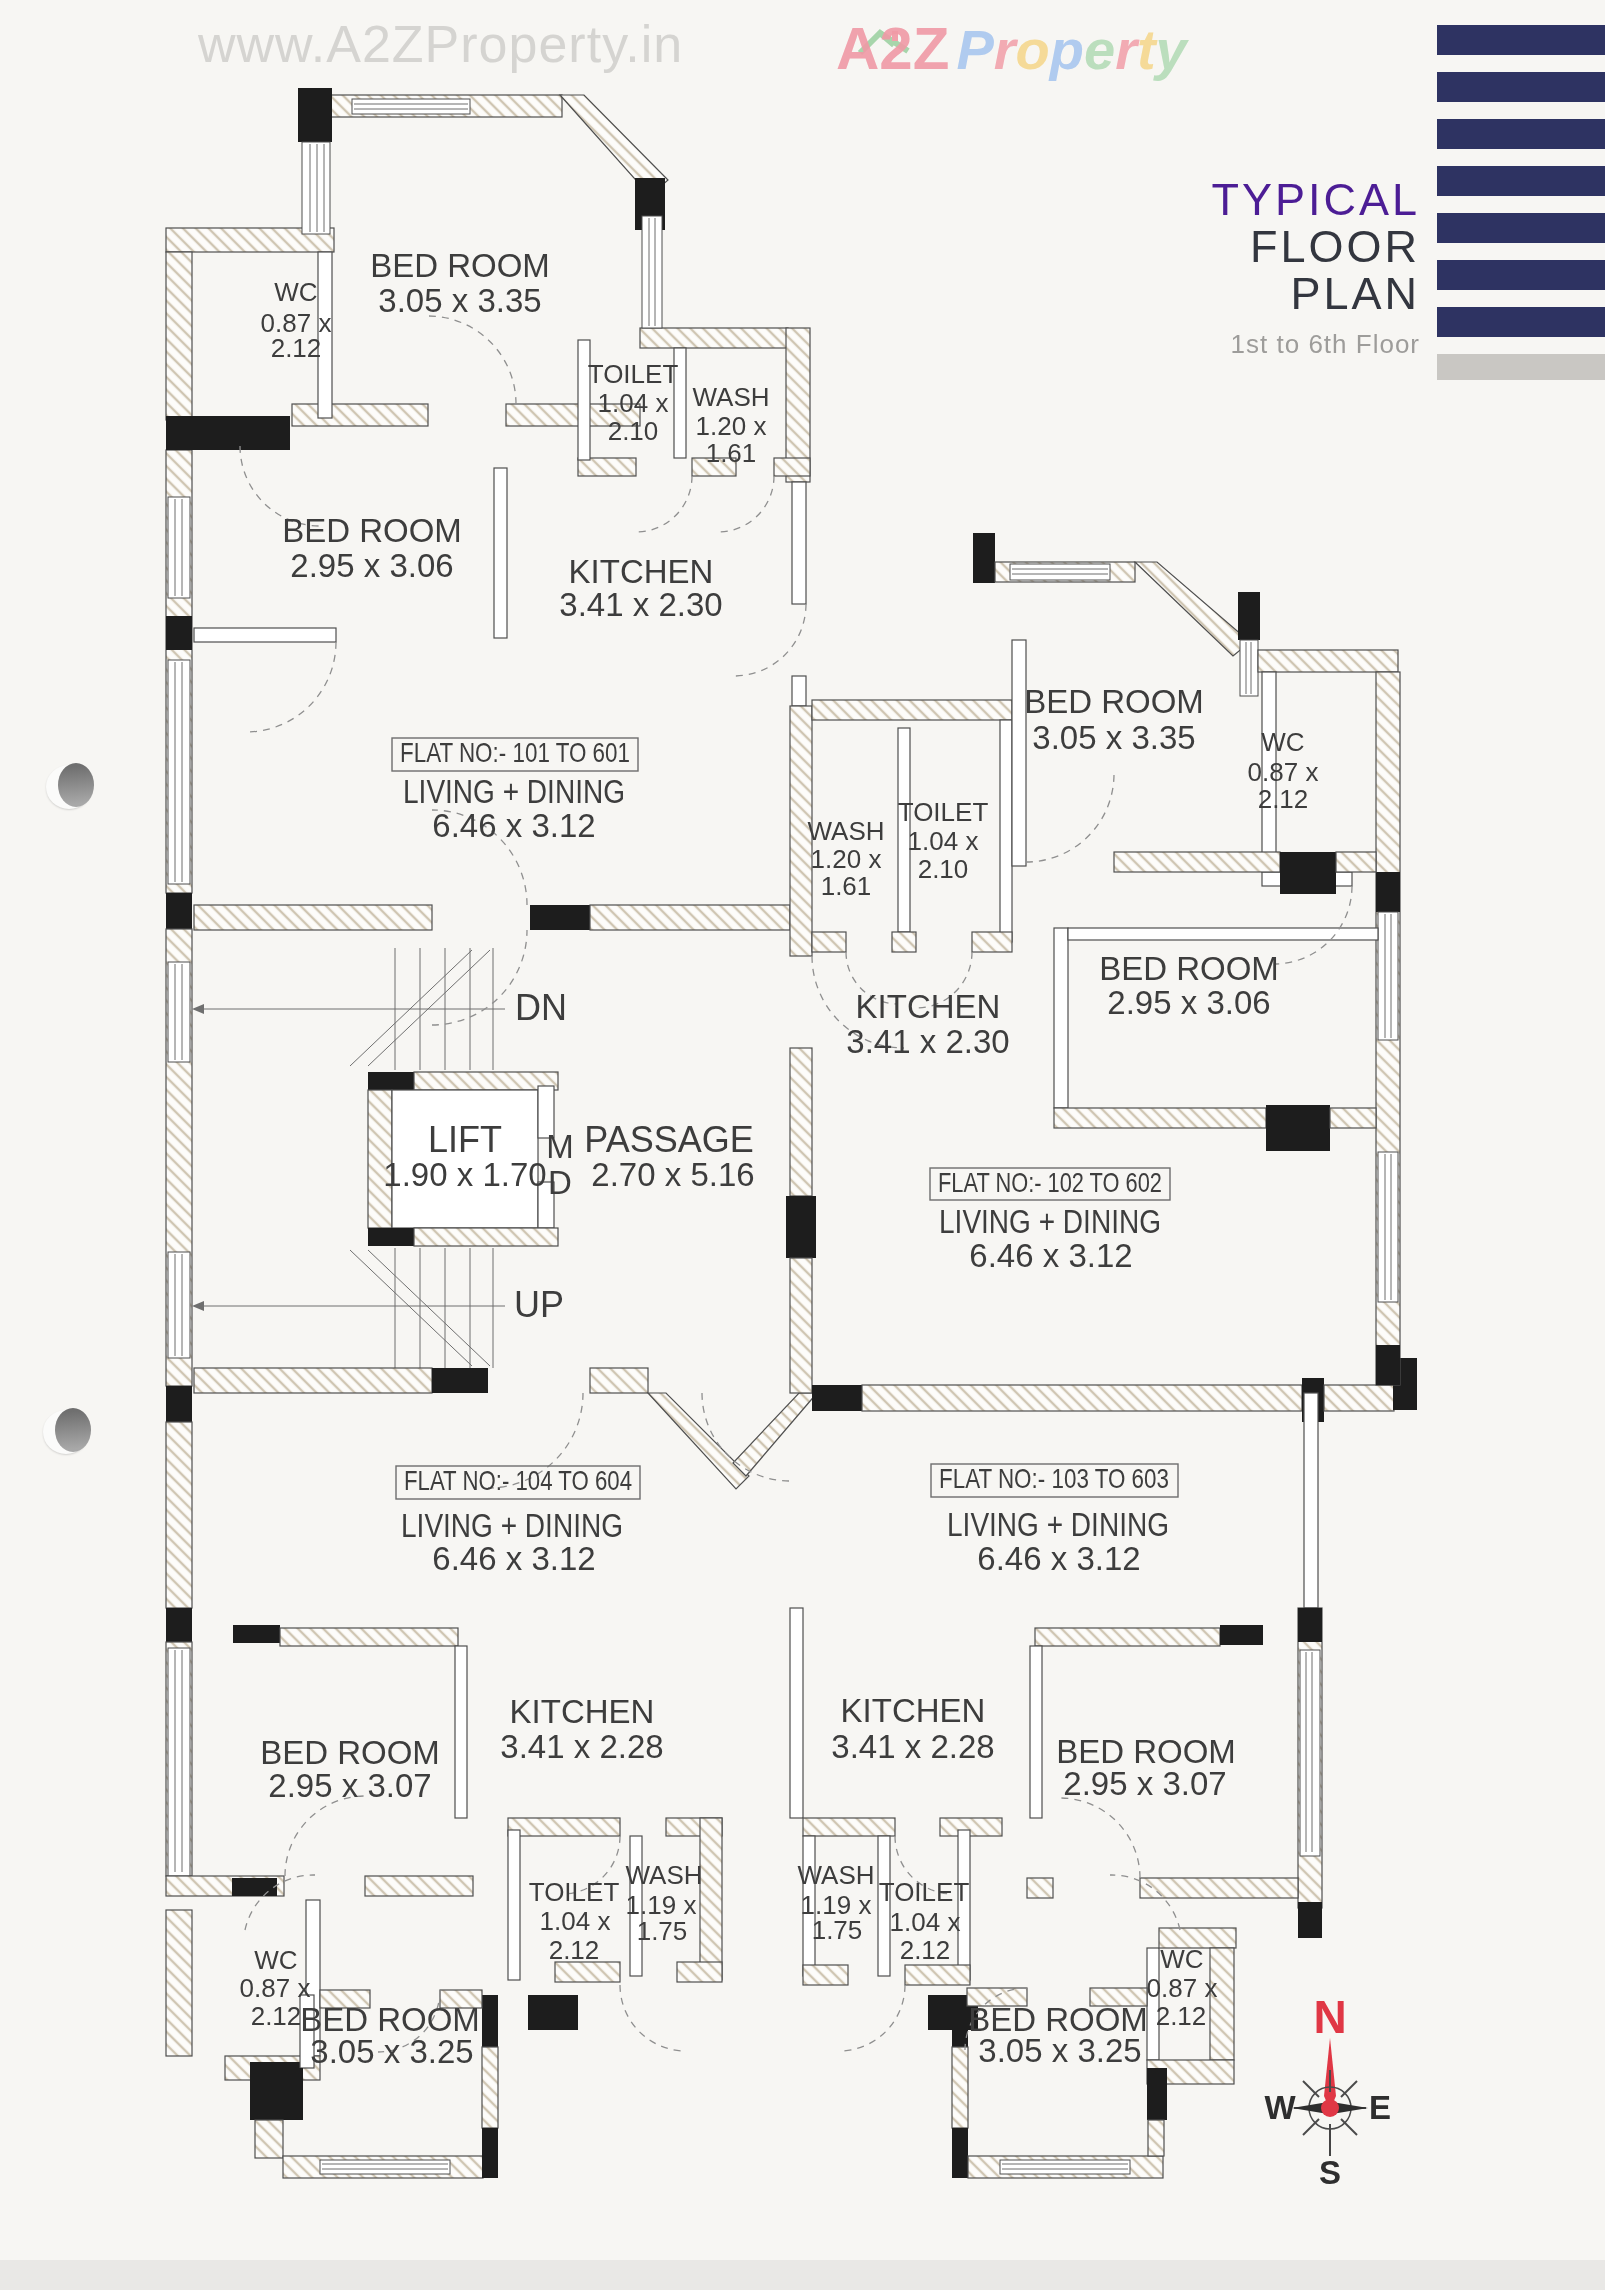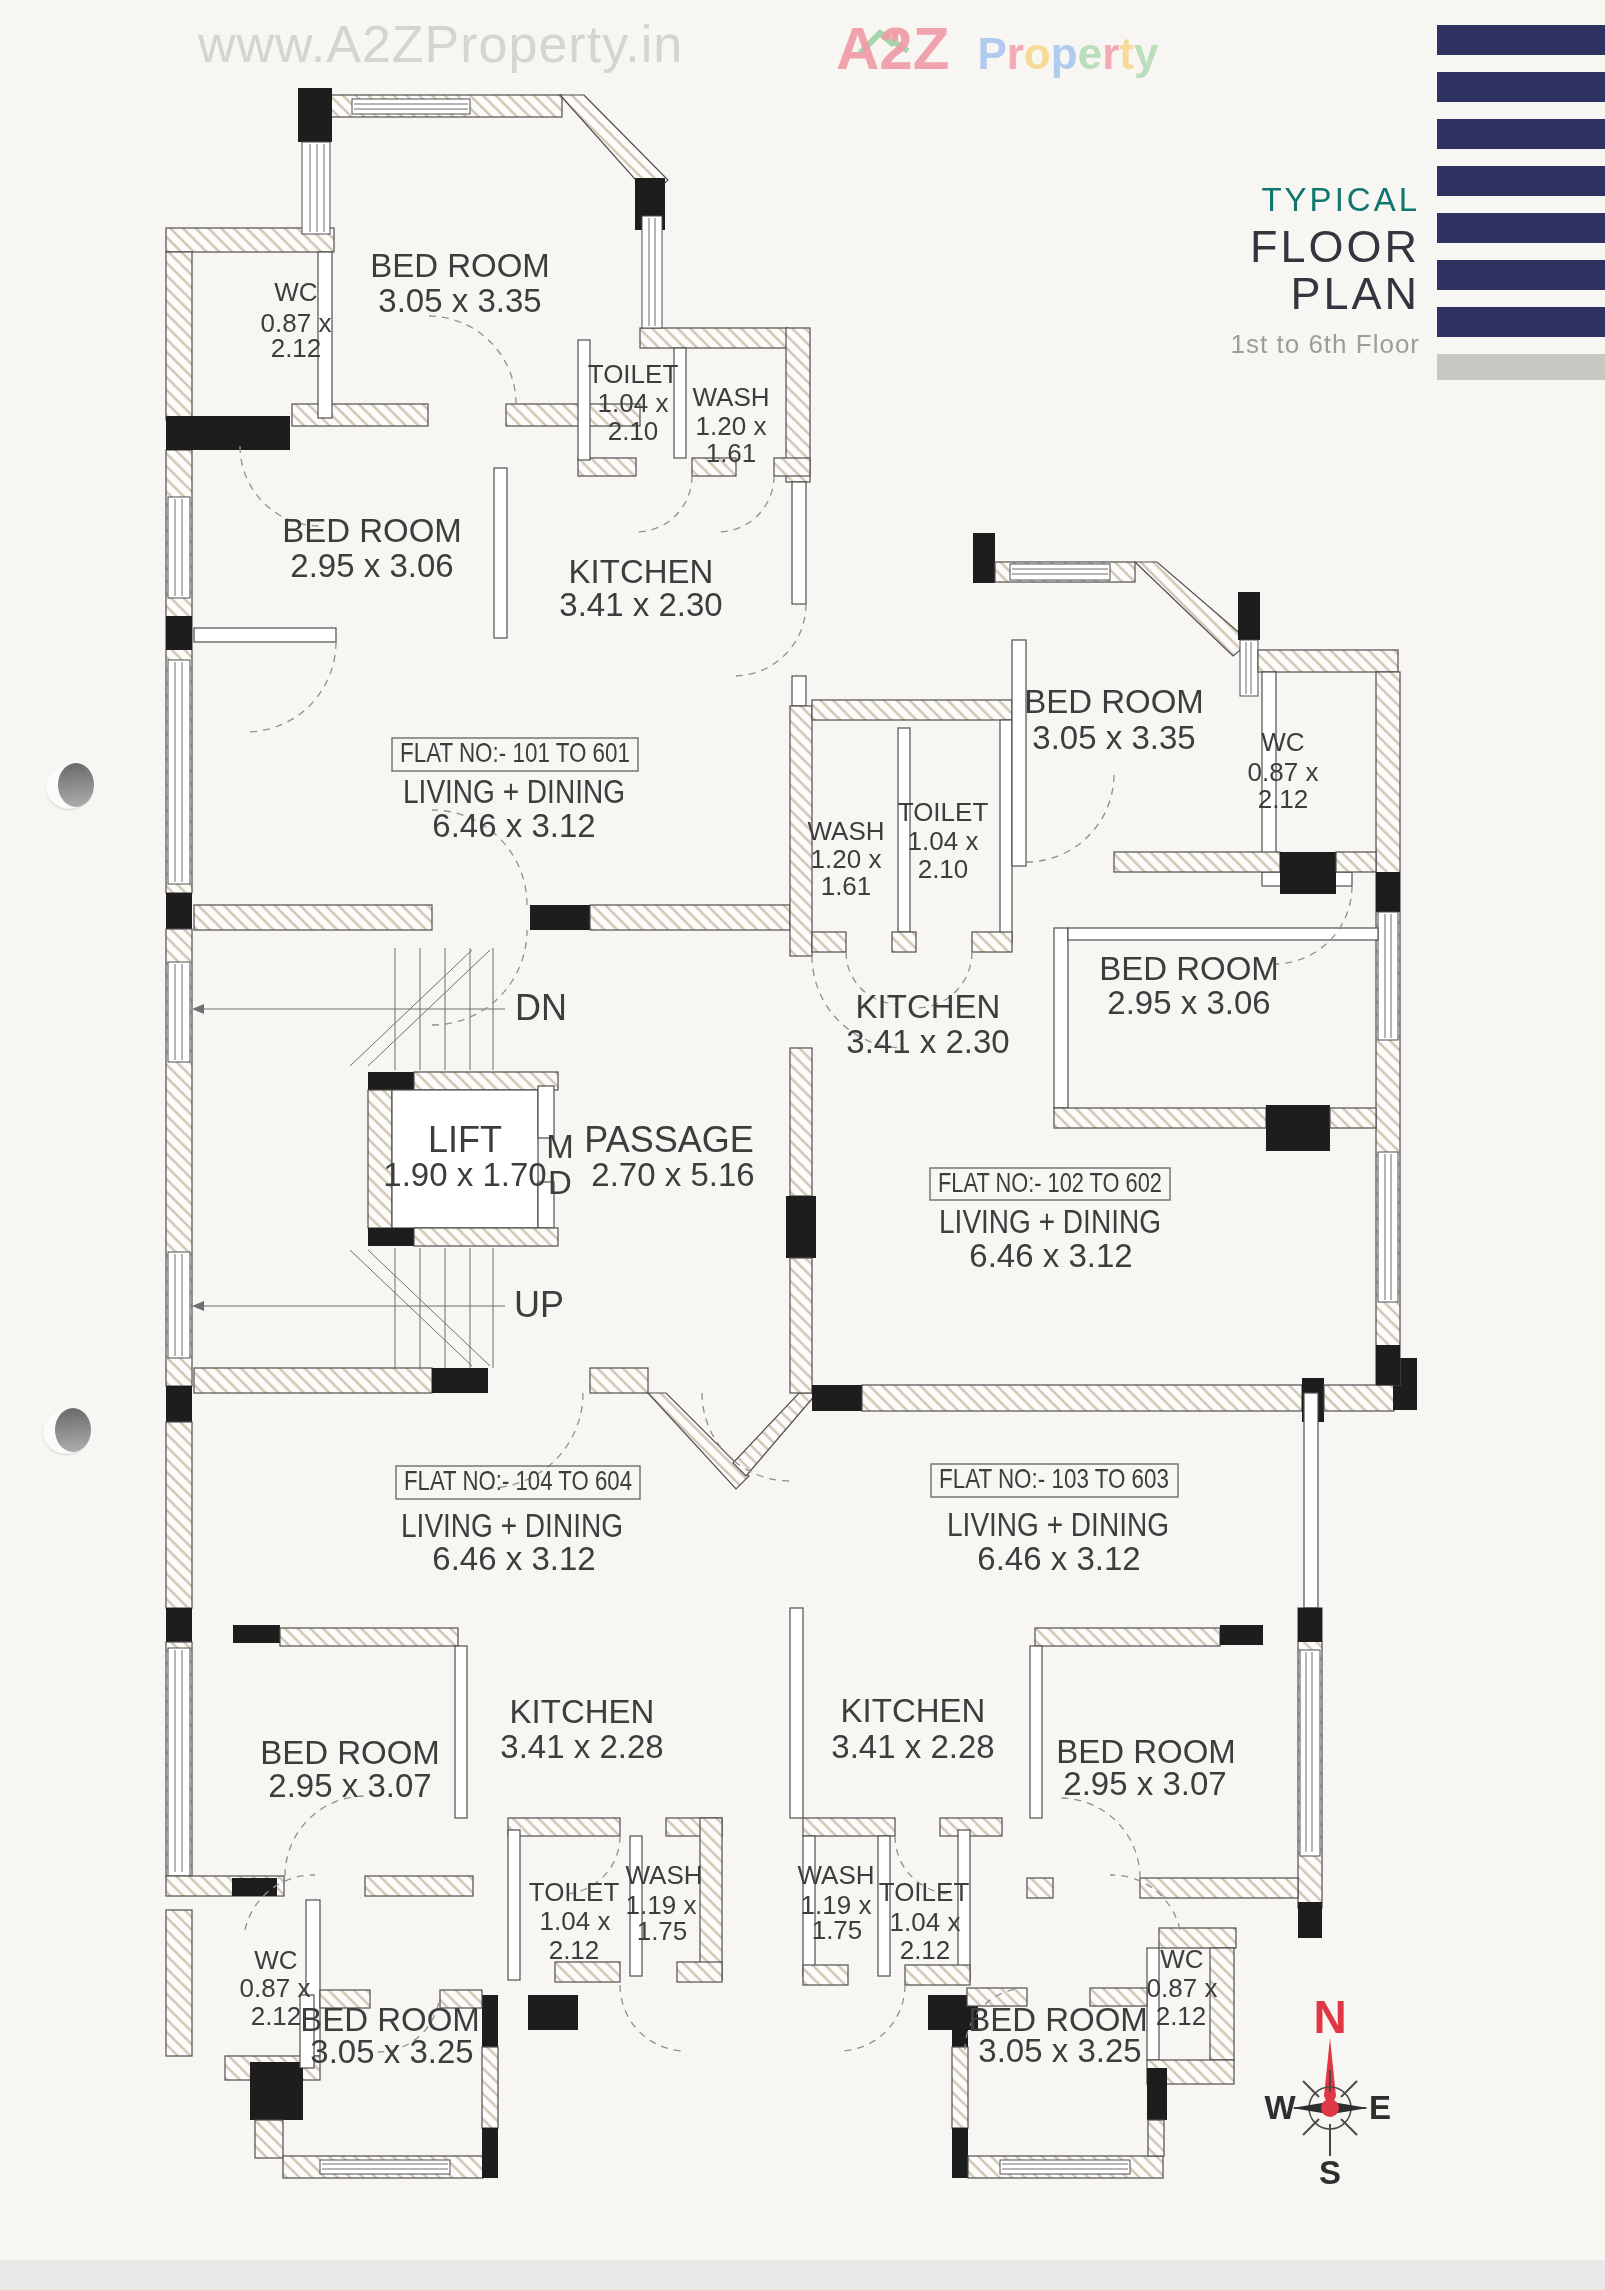--- a/index.html
+++ b/index.html
@@ -8,24 +8,24 @@
   
   .watermark{position:absolute;left:198px;top:14px;font-size:52px;color:#d5d4d1;
              letter-spacing:1px;white-space:nowrap;}
   .logo{position:absolute;left:836px;top:14px;font-size:60px;font-weight:700;white-space:nowrap;}
   .logo span{display:inline-block;}
   .l-pink{color:#f09aa6;opacity:.9;}
   .l-blue{color:#a9c7ef;opacity:.9;}
   .l-red{color:#f2a3ad;opacity:.9;}
   .l-yel{color:#f5d88f;opacity:.9;}
   .l-grn{color:#b5dcb8;opacity:.9;}
-  .logo .prop{margin-left:28px;font-size:44px;}
+  .logo .prop{margin-left:7px;font-size:56px;font-style:italic;}
   .roof{position:absolute;left:20px;top:-12px;}
   .titleblock{position:absolute;left:1040px;top:176px;width:380px;text-align:right;line-height:47px;}
-  .titleblock .t1{font-size:33px;letter-spacing:3px;color:#0f766e;}
+  .titleblock .t1{font-size:45px;letter-spacing:3px;color:#4c1d95;}
   .titleblock .t2{font-size:45px;letter-spacing:3px;color:#33363f;}
   .titleblock .sub{font-size:26px;color:#9d9c9a;letter-spacing:1px;margin-top:12px;line-height:30px;}
   .stripes{position:absolute;left:1437px;top:25px;width:168px;}
   .stripe{height:30px;background:#2e3362;margin-bottom:17px;}
   .stripe-gray{height:26px;background:#c9c7c3;margin-top:16px;}
   
   .hole{position:absolute;width:46px;height:44px;border-radius:50%;background:#fbfbfa;
         box-shadow:0 1px 2px rgba(0,0,0,.15);}
   .hole i{position:absolute;left:12px;top:-2px;width:36px;height:44px;border-radius:50%;
           background:linear-gradient(175deg,#6f6f6f 10%,#a8a8a8 90%);}

